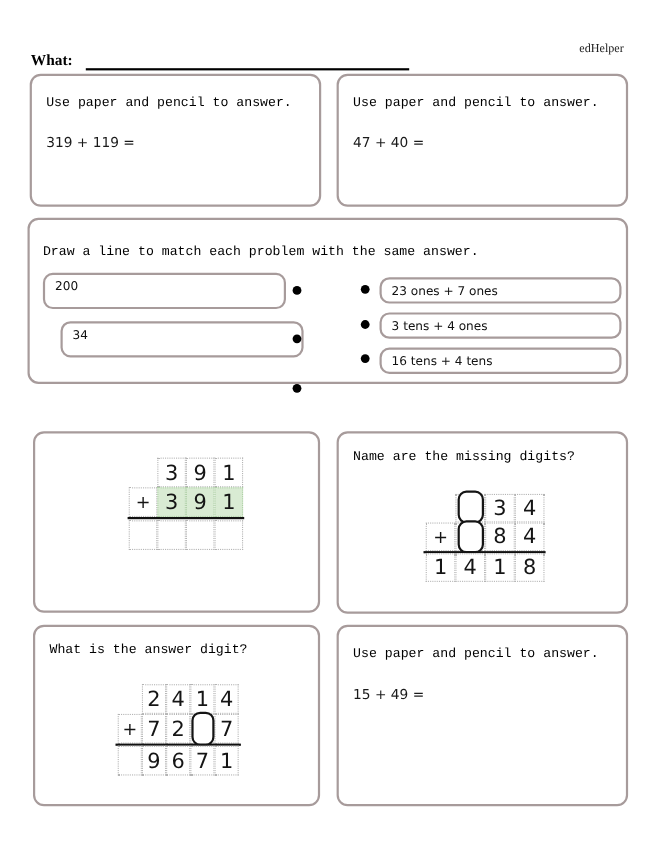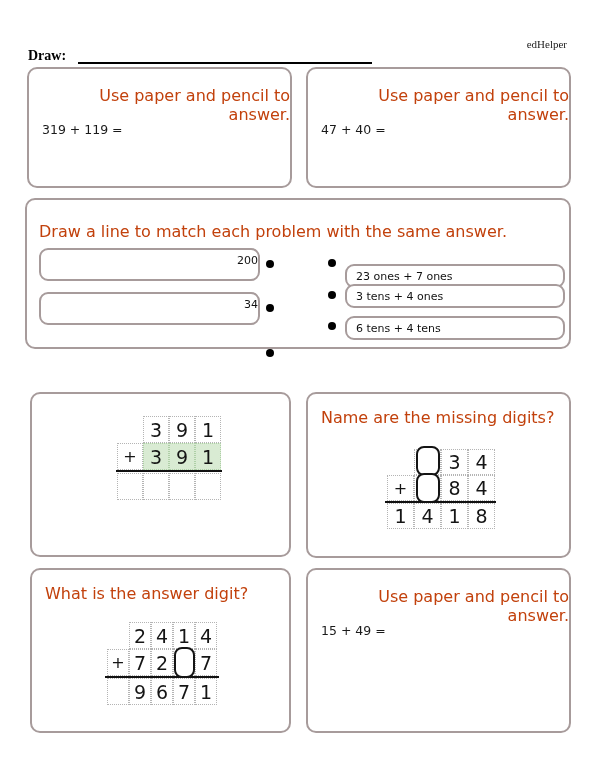--- a/index.html
+++ b/index.html
@@ -1,28 +1,28 @@
 <!DOCTYPE html>
 <html><head>
 <meta charset="utf-8">
 <style>
   html,body{margin:0;padding:0;}
   body{background:#ffffff;width:600px;height:776px;position:relative;overflow:hidden;
        font-family:"DejaVu Sans",sans-serif;color:#1a1a1a;}
-  .page{position:absolute;inset:0;background:#fff;text-align:right;}
+  .page{position:absolute;inset:0;background:#fff;}
 
   .brand{position:absolute;top:38px;right:33px;font-family:"Liberation Serif",serif;
          font-size:11px;color:#222;}
   .name-label{position:absolute;left:28px;top:48px;font-family:"Liberation Serif",serif;
               font-weight:bold;font-size:14px;color:#000;}
   .name-line{position:absolute;left:78px;top:62px;width:294px;height:2px;background:#000;}
 
   .panel{position:absolute;border:2px solid #a79b9b;border-radius:10px;background:#fff;
          box-sizing:border-box;}
-  .instr{position:absolute;left:13px;top:17px;font-size:16px;color:#c2410c;}
+  .instr{position:absolute;left:13px;top:17px;font-size:12px;color:#000000;font-family:Liberation Mono, monospace;}
   .prob{position:absolute;left:13px;top:53px;font-size:12.5px;color:#1a1a1a;}
 
   
   .optbox{position:absolute;border:2px solid #a79b9b;border-radius:9px;background:#fff;
           box-sizing:border-box;font-size:11px;color:#111;}
   .optbox.left{left:12px;width:221px;height:33px;padding:4px 0 0 9px;}
   .optbox.right{left:318px;width:220px;height:24px;display:flex;align-items:center;
                 padding-left:9px;}
   .dot{position:absolute;width:8px;height:8px;border-radius:50%;background:#000;}
 
@@ -38,50 +38,50 @@
   .sumline{position:absolute;height:2px;background:#111;}
   .blankbox{position:absolute;border:2.5px solid #141414;border-radius:8px;background:#fff;
             box-sizing:border-box;}
 </style>
 </head>
 <body>
 
 <div class="page">
 
   <div class="brand">edHelper</div>
-  <div class="name-label">Draw:</div>
+  <div class="name-label">What:</div>
   <div class="name-line"></div>
 
   <div class="panel" style="left:27px;top:67px;width:265px;height:121px;">
     <div class="instr">Use paper and pencil to answer.</div>
     <div class="prob">319 + 119 =</div>
   </div>
 
   <div class="panel" style="left:306px;top:67px;width:265px;height:121px;">
     <div class="instr">Use paper and pencil to answer.</div>
     <div class="prob">47 + 40 =</div>
   </div>
 
   <div class="panel" style="left:25px;top:198px;width:546px;height:151px;">
     <div class="instr" style="top:22px;left:12px;">Draw a line to match each problem with the same answer.</div>
 
     <div class="optbox left" style="top:48px;">200</div>
-    <div class="optbox left" style="top:92px;">34</div>
+    <div class="optbox left" style="top:92px;margin-left:16px;">34</div>
 
     <div class="dot" style="left:239px;top:60px;"></div>
     <div class="dot" style="left:239px;top:104px;"></div>
     <div class="dot" style="left:239px;top:149px;"></div>
 
     <div class="dot" style="left:301px;top:59px;"></div>
     <div class="dot" style="left:301px;top:91px;"></div>
     <div class="dot" style="left:301px;top:122px;"></div>
 
-    <div class="optbox right" style="top:64px;">23 ones + 7 ones</div>
+    <div class="optbox right" style="top:52px;">23 ones + 7 ones</div>
     <div class="optbox right" style="top:84px;">3 tens + 4 ones</div>
-    <div class="optbox right" style="top:116px;">6 tens + 4 tens</div>
+    <div class="optbox right" style="top:116px;">16 tens + 4 tens</div>
   </div>
 
   <div class="panel" style="left:30px;top:392px;width:261px;height:165px;">
     <div class="cell c26" style="left:111px;top:22px;">3</div>
     <div class="cell c26" style="left:137px;top:22px;">9</div>
     <div class="cell c26" style="left:163px;top:22px;">1</div>
 
     <div class="cell c26 op" style="left:85px;top:49px;">+</div>
     <div class="cell c26 green" style="left:111px;top:49px;">3</div>
     <div class="cell c26 green" style="left:137px;top:49px;">9</div>

